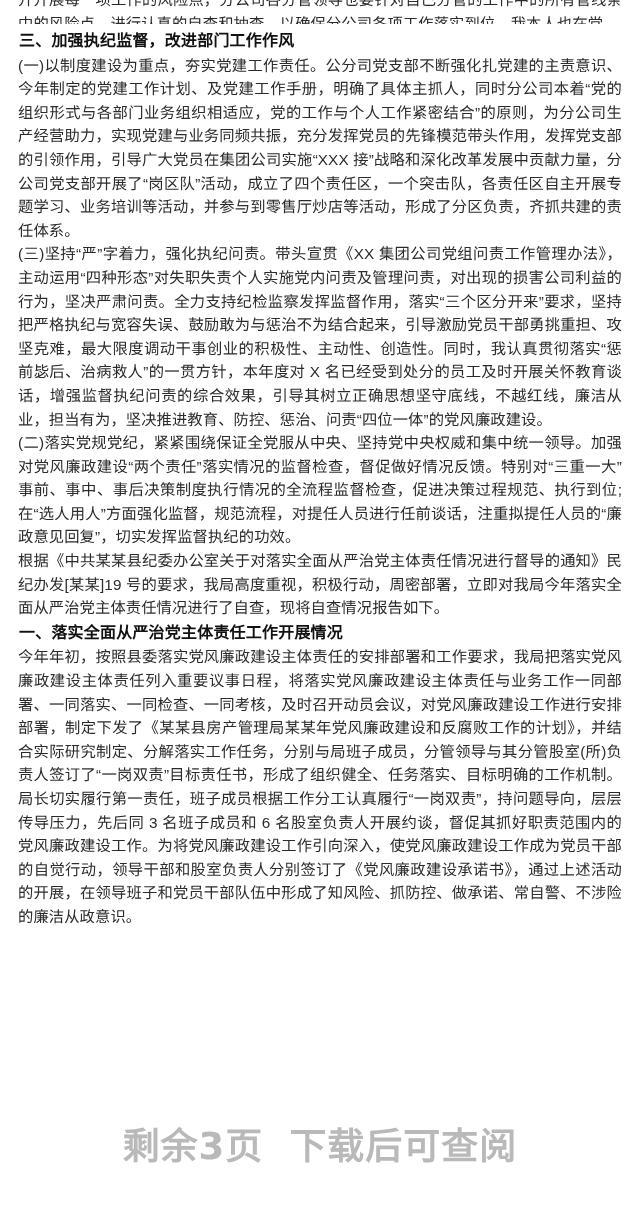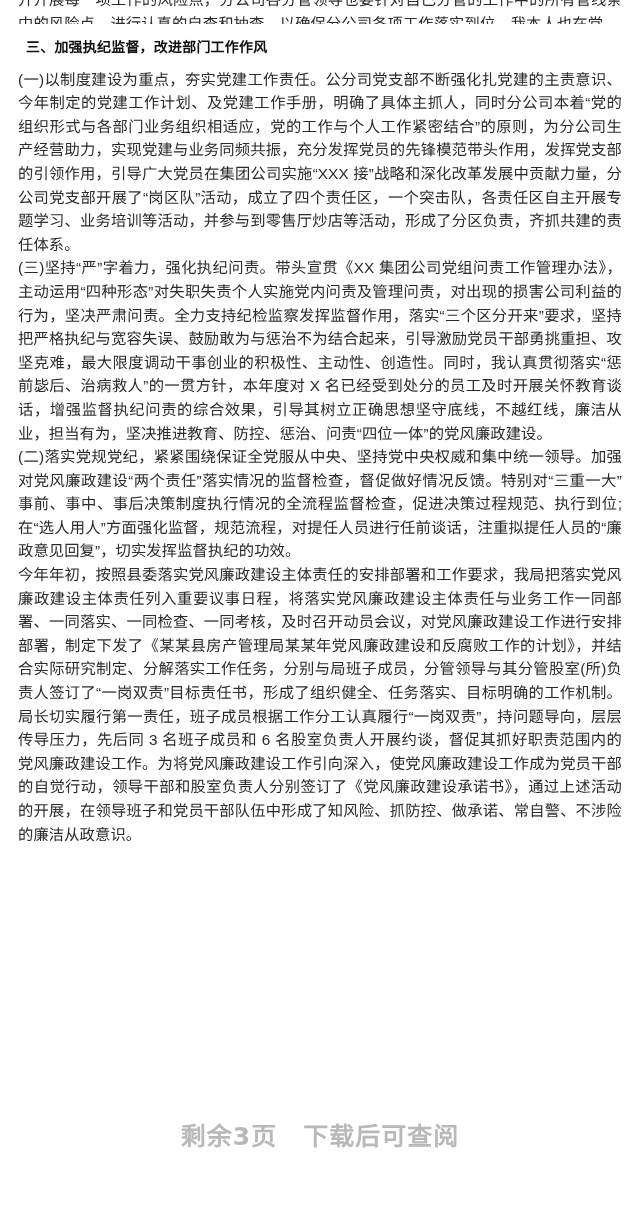--- a/index.html
+++ b/index.html
@@ -38,42 +38,42 @@
     margin: 0;
     font-size: 15.3px;
     line-height: 23.6px;
     letter-spacing: 0.1px;
     text-align: justify;
     text-justify: inter-ideograph;
     color: #2b2b2b;
   }
 
   p.heading {
-    margin: 8px;
-    font-size: 14px;
+    margin: 1px;
+    font-size: 16px;
     line-height: 23.6px;
     font-weight: bold;
     color: #111111;
     letter-spacing: 0.2px;
   }
 
   .flow {
     position: absolute;
     left: 18px;
     width: 604px;
   }
 
   .watermark {
     position: absolute;
     left: 0;
     right: 0;
     top: 1116px;
     text-align: center;
     color: #b9b9b9;
-    font-size: 25px;
+    font-size: 37px;
     font-weight: bold;
     letter-spacing: 1px;
     font-family: "DejaVu Sans", "Liberation Sans", sans-serif;
     user-select: none;
   }
   .watermark .wm-gap {
     display: inline-block;
     width: 26px;
   }
 </style>
@@ -91,21 +91,23 @@
 
     <p class="heading">三、加强执纪监督，改进部门工作作风</p>
 
     <p class="para">(一)以制度建设为重点，夯实党建工作责任。公分司党支部不断强化扎党建的主责意识、今年制定的党建工作计划、及党建工作手册，明确了具体主抓人，同时分公司本着“党的组织形式与各部门业务组织相适应，党的工作与个人工作紧密结合”的原则，为分公司生产经营助力，实现党建与业务同频共振，充分发挥党员的先锋模范带头作用，发挥党支部的引领作用，引导广大党员在集团公司实施“XXX 接”战略和深化改革发展中贡献力量，分公司党支部开展了“岗区队”活动，成立了四个责任区，一个突击队，各责任区自主开展专题学习、业务培训等活动，并参与到零售厅炒店等活动，形成了分区负责，齐抓共建的责任体系。</p>
 
     <p class="para">(三)坚持“严”字着力，强化执纪问责。带头宣贯《XX 集团公司党组问责工作管理办法》，主动运用“四种形态”对失职失责个人实施党内问责及管理问责，对出现的损害公司利益的行为，坚决严肃问责。全力支持纪检监察发挥监督作用，落实“三个区分开来”要求，坚持把严格执纪与宽容失误、鼓励敢为与惩治不为结合起来，引导激励党员干部勇挑重担、攻坚克难，最大限度调动干事创业的积极性、主动性、创造性。同时，我认真贯彻落实“惩前毖后、治病救人”的一贯方针，本年度对 X 名已经受到处分的员工及时开展关怀教育谈话，增强监督执纪问责的综合效果，引导其树立正确思想坚守底线，不越红线，廉洁从业，担当有为，坚决推进教育、防控、惩治、问责“四位一体”的党风廉政建设。</p>
 
     <p class="para">(二)落实党规党纪，紧紧围绕保证全党服从中央、坚持党中央权威和集中统一领导。加强对党风廉政建设“两个责任”落实情况的监督检查，督促做好情况反馈。特别对“三重一大”事前、事中、事后决策制度执行情况的全流程监督检查，促进决策过程规范、执行到位;在“选人用人”方面强化监督，规范流程，对提任人员进行任前谈话，注重拟提任人员的“廉政意见回复”，切实发挥监督执纪的功效。</p>
 
 
+    <p class="para">根据《中共某某县纪委办公室关于对落实全面从严治党主体责任情况进行督导的通知》民纪办发[某某]19 号的要求，我局高度重视，积极行动，周密部署，立即对我局今年落实全面从严治党主体责任情况进行了自查，现将自查情况报告如下。</p>
 
+    <p class="heading">一、落实全面从严治党主体责任工作开展情况</p>
 
 
     <p class="para">今年年初，按照县委落实党风廉政建设主体责任的安排部署和工作要求，我局把落实党风廉政建设主体责任列入重要议事日程，将落实党风廉政建设主体责任与业务工作一同部署、一同落实、一同检查、一同考核，及时召开动员会议，对党风廉政建设工作进行安排部署，制定下发了《某某县房产管理局某某年党风廉政建设和反腐败工作的计划》，并结合实际研究制定、分解落实工作任务，分别与局班子成员，分管领导与其分管股室(所)负责人签订了“一岗双责”目标责任书，形成了组织健全、任务落实、目标明确的工作机制。局长切实履行第一责任，班子成员根据工作分工认真履行“一岗双责”，持问题导向，层层传导压力，先后同 3 名班子成员和 6 名股室负责人开展约谈，督促其抓好职责范围内的党风廉政建设工作。为将党风廉政建设工作引向深入，使党风廉政建设工作成为党员干部的自觉行动，领导干部和股室负责人分别签订了《党风廉政建设承诺书》，通过上述活动的开展，在领导班子和党员干部队伍中形成了知风险、抓防控、做承诺、常自警、不涉险的廉洁从政意识。</p>
 
   </div>
 
   <div class="watermark">
     <span>剩余3页</span><span class="wm-gap"></span><span>下载后可查阅</span>
   </div>
 

